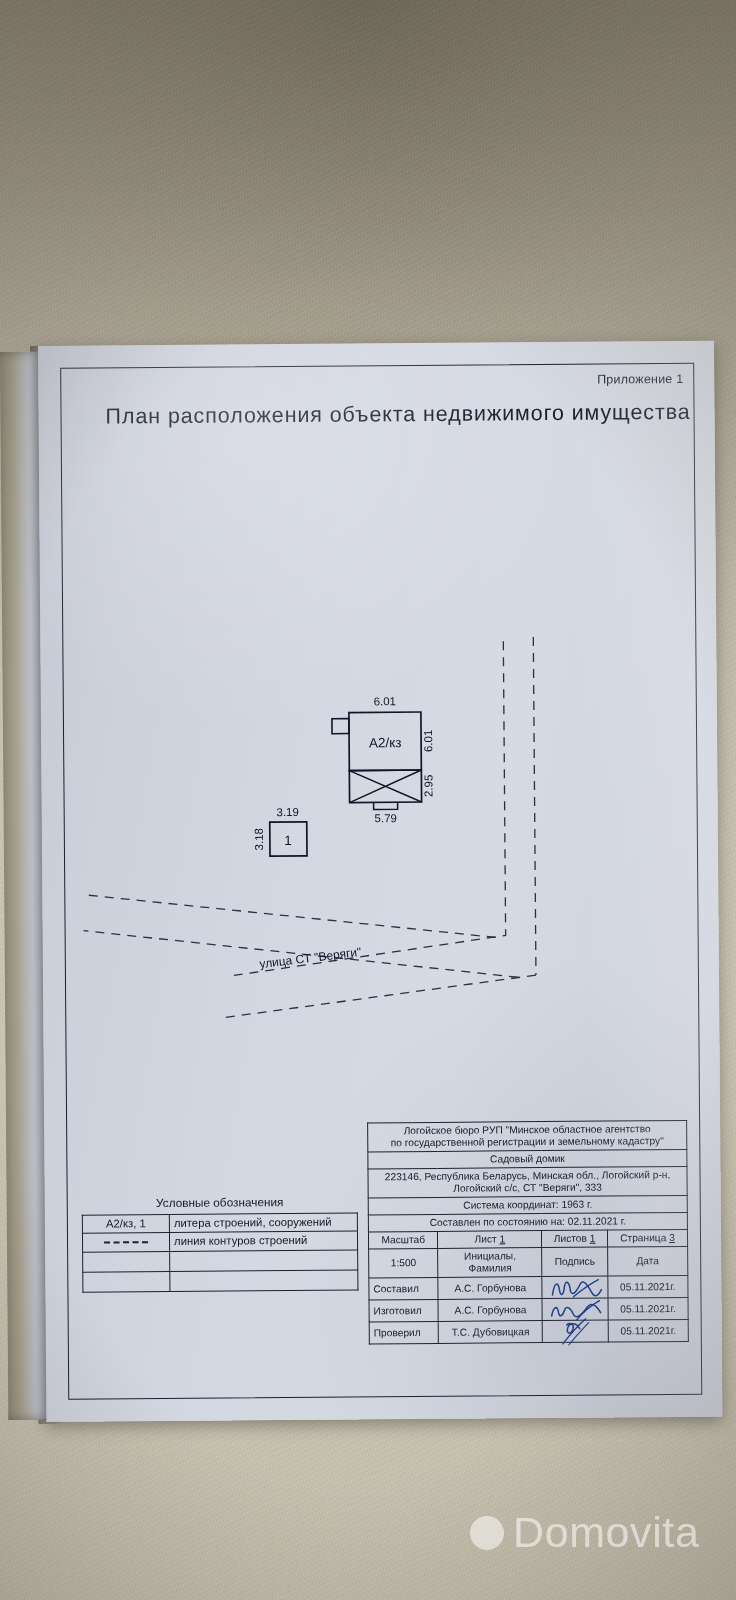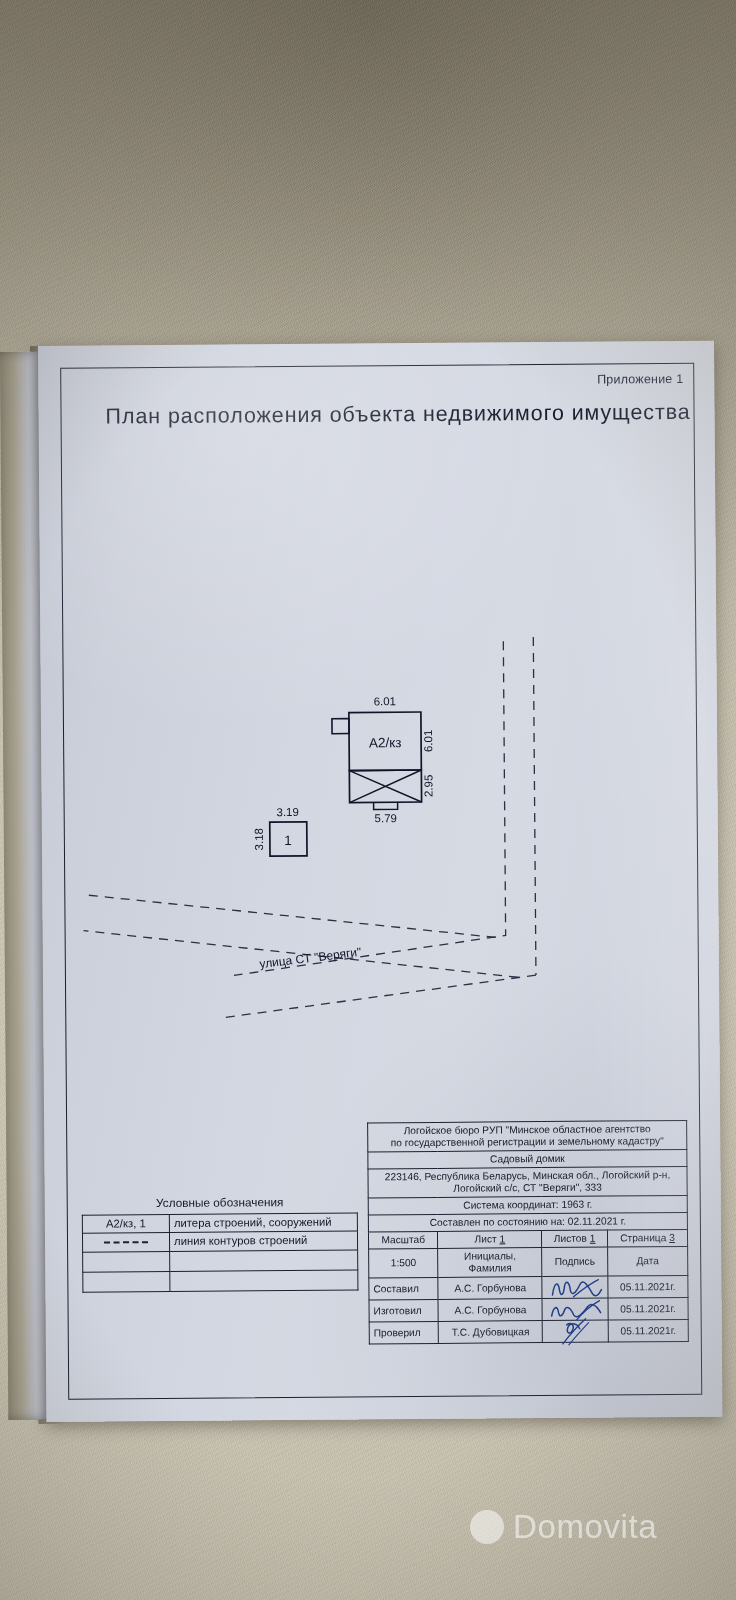--- a/index.html
+++ b/index.html
@@ -100,21 +100,21 @@
   .u{text-decoration:underline;}
   .sig-cell{position:relative;height:17px;}
   .sig svg{position:absolute;left:50%;top:50%;transform:translate(-50%,-50%);}
 
   
   #wm{
     position:absolute;left:470px;top:1508px;display:flex;align-items:center;gap:9px;
     opacity:.62;
   }
   #wm .dot{width:34px;height:34px;border-radius:50%;background:#fff;opacity:.85;}
-  #wm .txt{font-size:33px;color:#fff;opacity:.88;letter-spacing:.6px;font-family:"Liberation Sans",sans-serif;}
+  #wm .txt{font-size:43px;color:#fff;opacity:.88;letter-spacing:.6px;font-family:"Liberation Sans",sans-serif;}
 </style>
 </head>
 <body>
 
 <div id="surface"></div>
 <div id="grain"></div>
 
 <div id="binding-shadow"></div>
 <div id="binding"></div>
 

